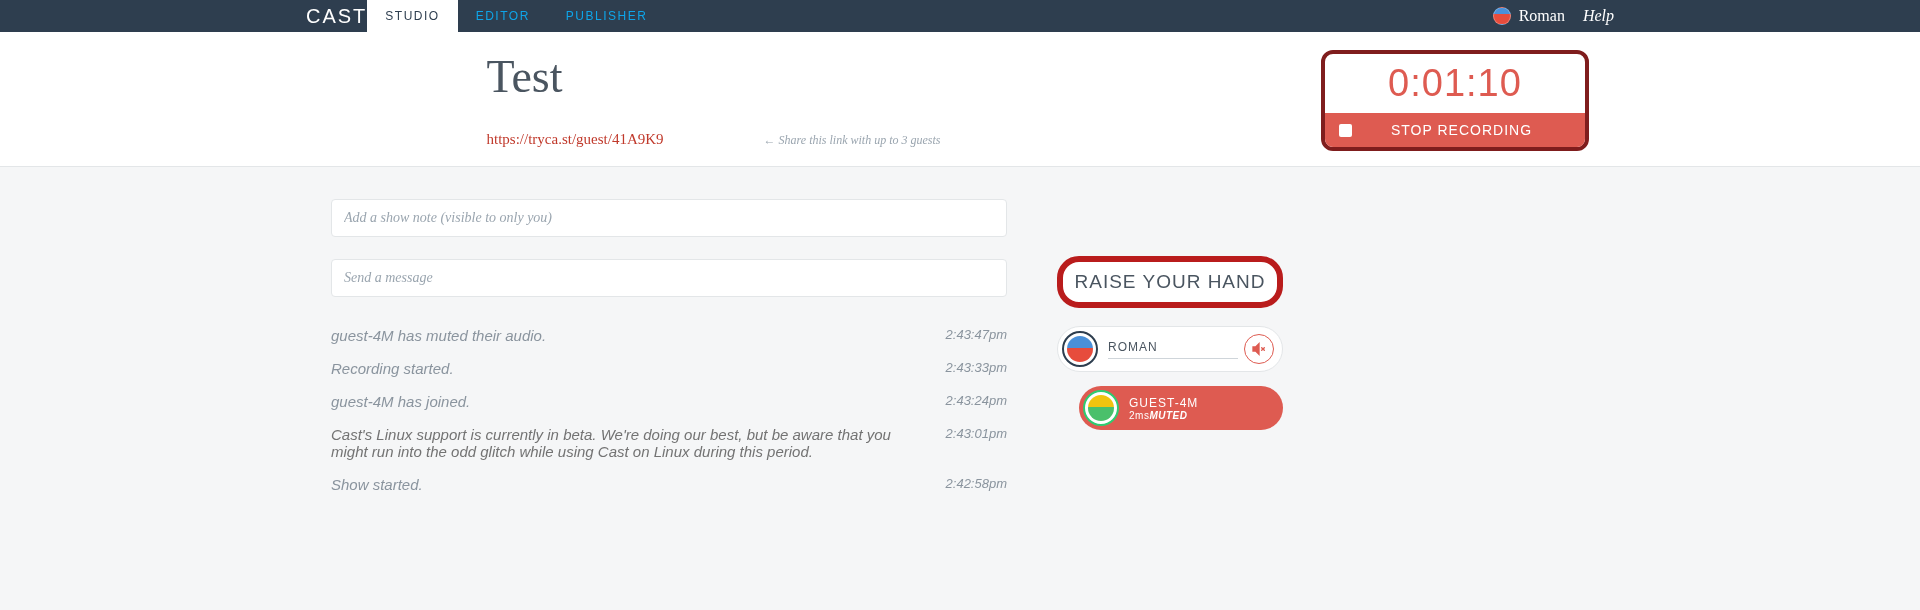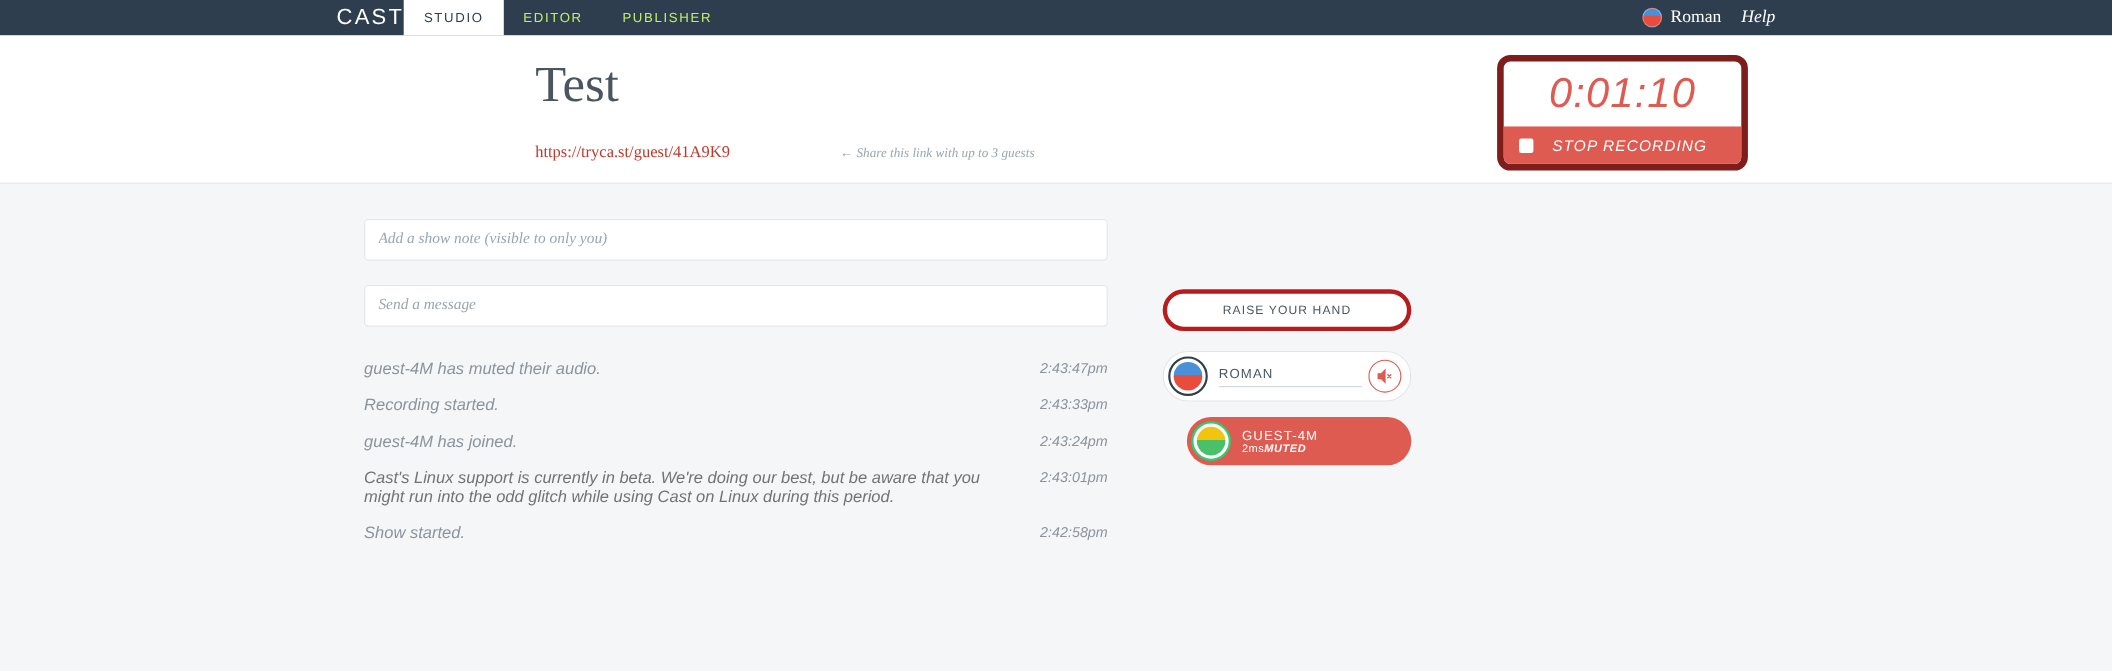--- a/index.html
+++ b/index.html
@@ -21,21 +21,21 @@
       font-family: 'Helvetica Neue', Arial, sans-serif;
       font-weight: 300;
       font-size: 20px;
       letter-spacing: 2px;
     }
     .nav-tabs { display: flex; height: 100%; }
     .nav-tab {
       padding: 0 18px;
       display: flex;
       align-items: center;
-      color: #bef264;
+      color: #0ea5e9;
       font-family: 'Helvetica Neue', Arial, sans-serif;
       font-size: 12px;
       letter-spacing: 1.5px;
       cursor: pointer;
     }
     .nav-tab.active { background: #fff; color: #2e3e4f; }
     .nav-right {
       position: absolute;
       right: 306px;
       display: flex;
@@ -67,26 +67,25 @@
       font-family: Georgia, serif;
     }
     .link-row { margin-top: 28px; display: flex; align-items: baseline; gap: 100px; }
     .guest-link { color: #c0392b; font-family: Georgia, serif; font-size: 15px; text-decoration: none; }
     .link-hint { color: #9aa5af; font-style: italic; font-size: 12px; }
 
     .timer-box {
       position: absolute;
       right: 0;
       top: 0;
-      width: 228px;
-      border: 6px solid #7f1d1d;
+      width: 268px;
+      border: 4px solid #7f1d1d;
       border-radius: 12px;
       overflow: hidden;
       background: #fff;
-      font-style: italic;
     }
     .timer-value {
       text-align: center;
       color: #de5b51;
       font-size: 38px;
       font-weight: 300;
       font-family: 'Helvetica Neue', Arial, sans-serif;
       padding: 8px 0;
       letter-spacing: 1px;
     }
@@ -133,26 +132,26 @@
       font-size: 15px;
       font-style: italic;
     }
     .log-text { color: #8a949e; flex: 1; padding-right: 20px; }
     .log-text.warn { color: #737373; }
     .log-time { color: #8a949e; font-size: 13px; white-space: nowrap; }
 
     .pill-btn {
       width: 100%;
       background: #fff;
-      border: 4px solid #b91c1c;
+      border: 6px solid #b91c1c;
       border-radius: 22px;
       padding: 9px 0;
       text-align: center;
       font-family: 'Helvetica Neue', Arial, sans-serif;
-      font-size: 11px;
+      font-size: 19px;
       letter-spacing: 1px;
       color: #4a5560;
       cursor: pointer;
       margin-bottom: 18px;
     }
 
     .person-card {
       display: flex;
       align-items: center;
       border-radius: 26px;

